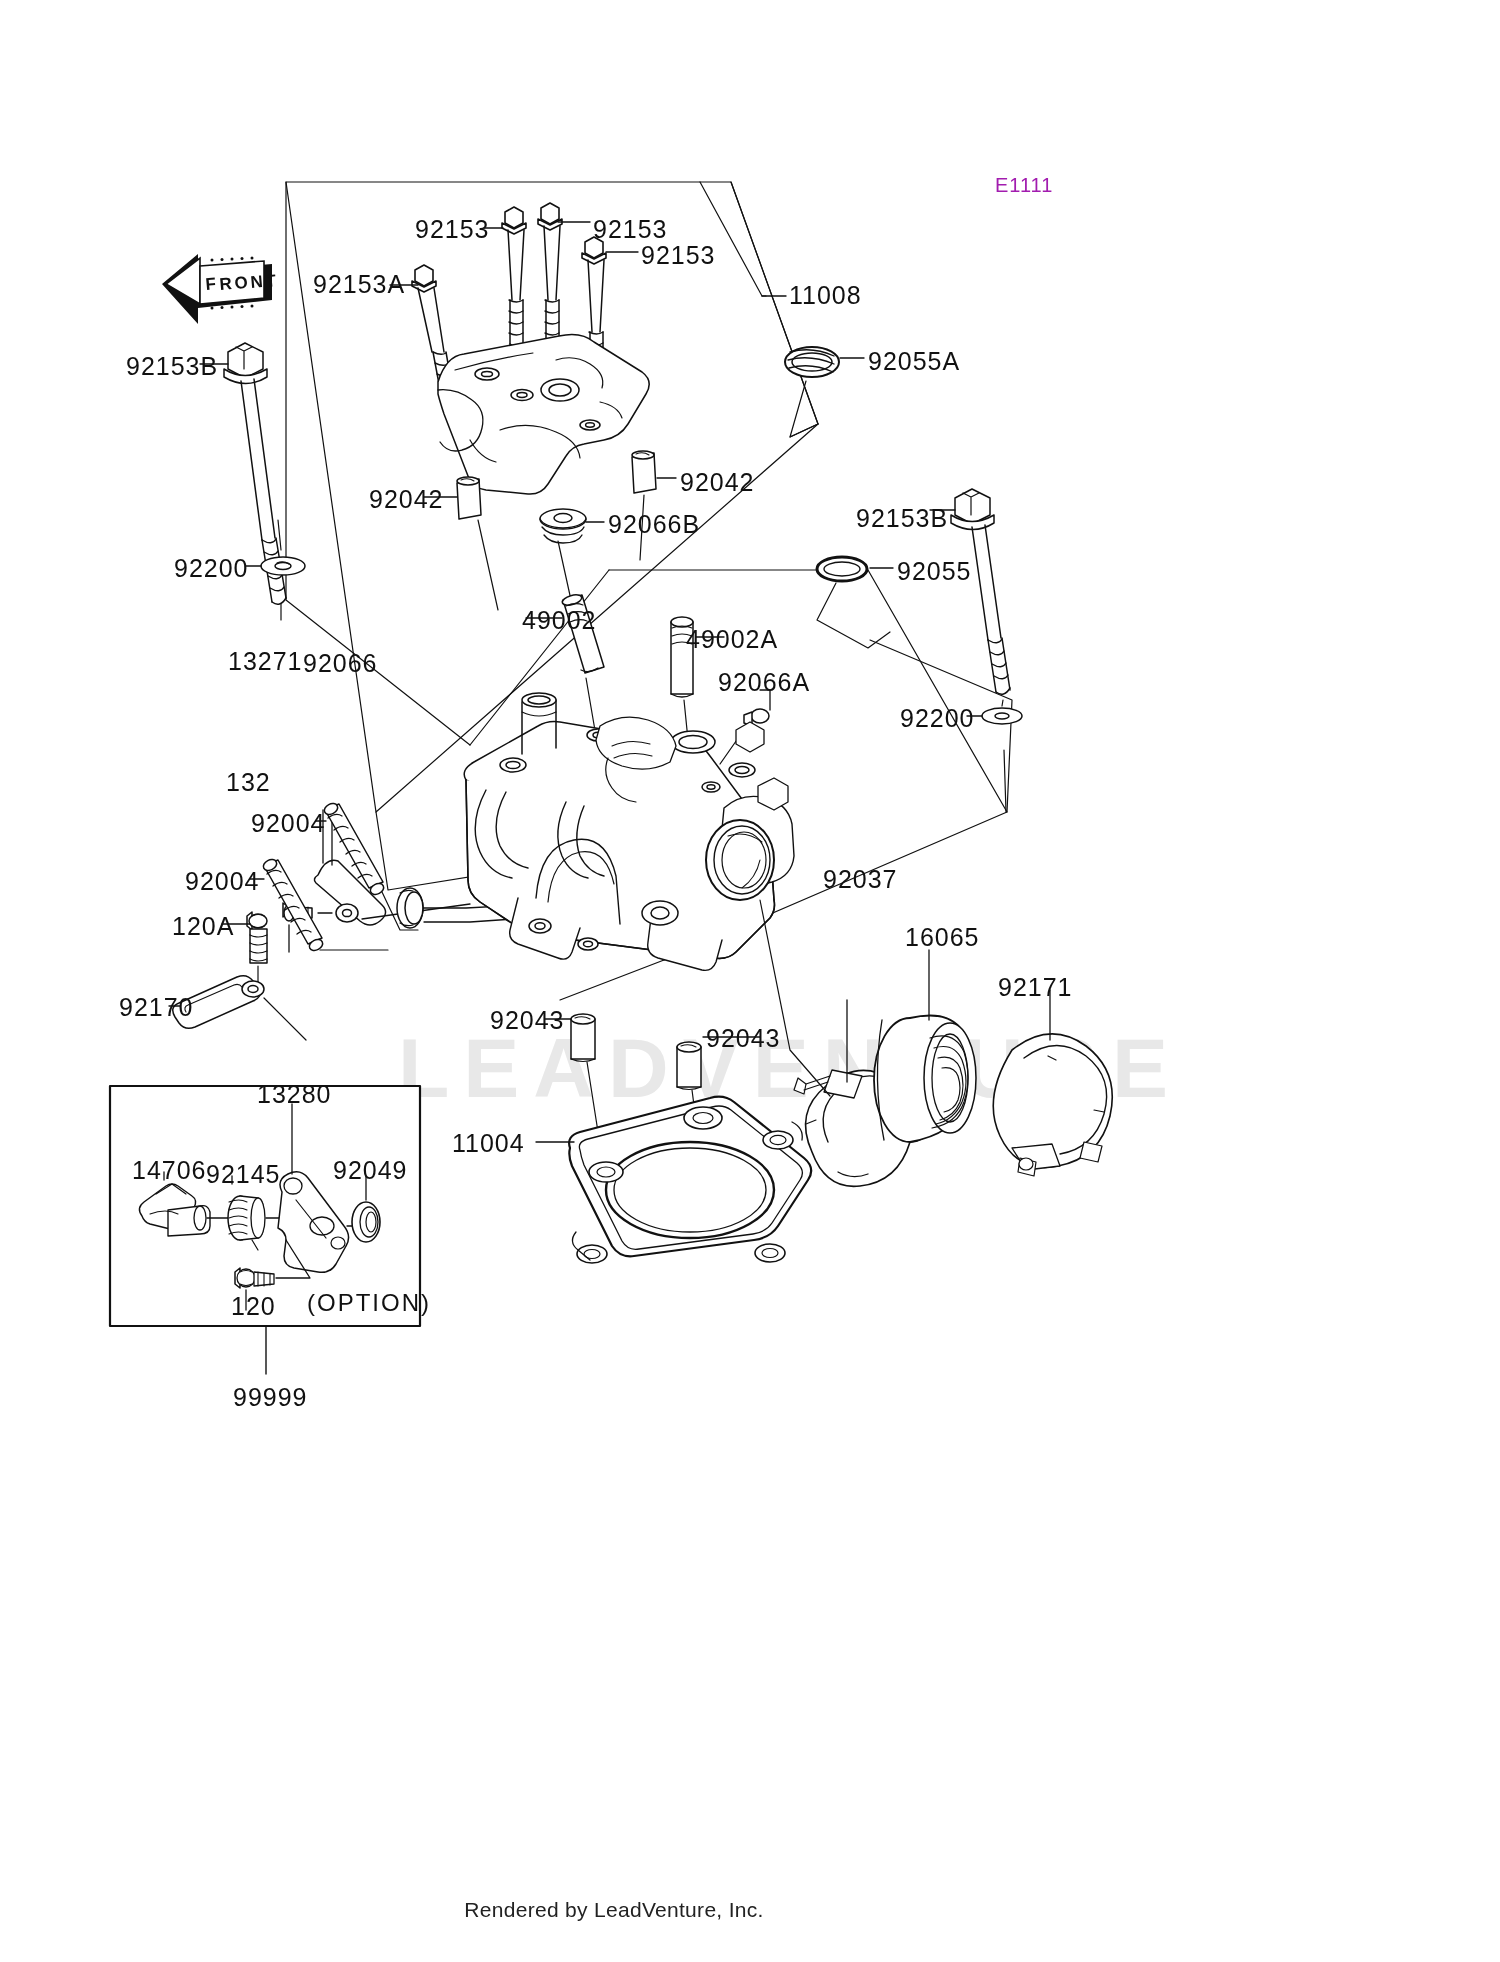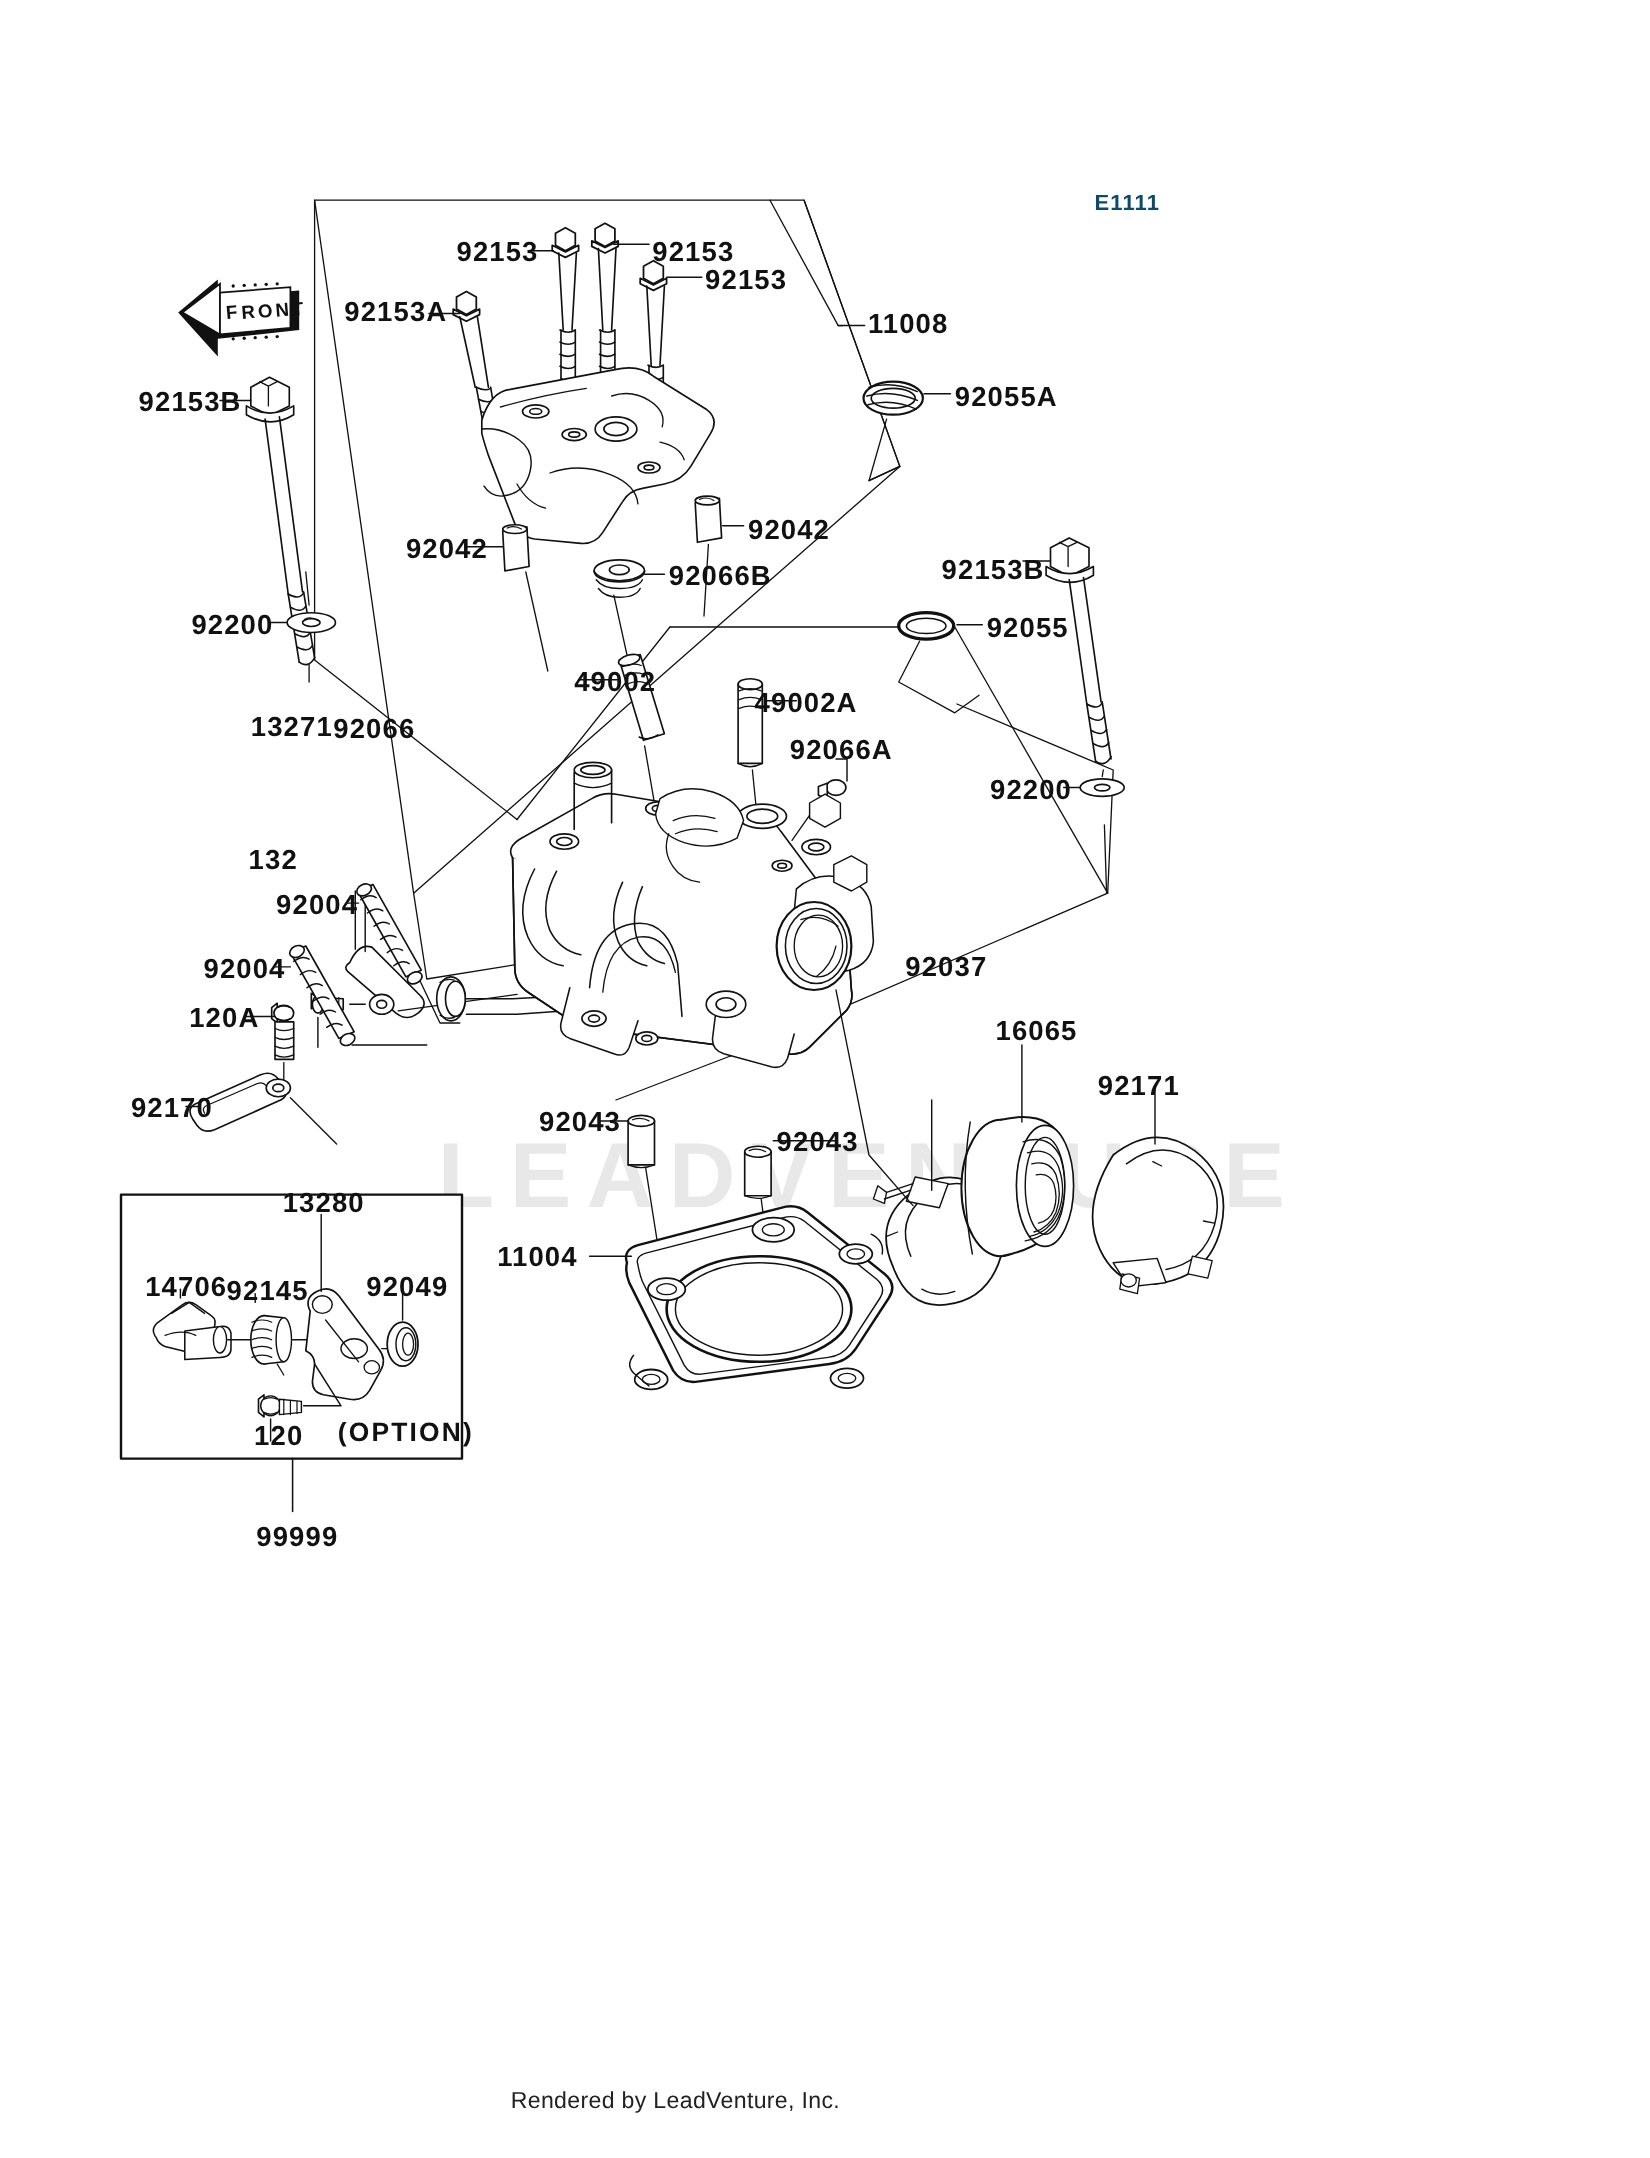--- a/index.html
+++ b/index.html
@@ -1,24 +1,24 @@
 <!DOCTYPE html>
 <html><head>
 <meta charset="utf-8">
 <style>
   html,body{margin:0;padding:0;background:#ffffff;}
   body{width:1500px;height:1962px;position:relative;
        font-family:"Liberation Sans","DejaVu Sans",sans-serif;
        -webkit-font-smoothing:antialiased;}
   #sheet{position:absolute;left:0;top:0;width:1500px;height:1962px;overflow:hidden;background:#fff;}
   svg#art{position:absolute;left:0;top:0;width:1500px;height:1962px;}
-  .lbl{position:absolute;font-weight:bold;color:#111;white-space:nowrap;
+  .lbl{position:absolute;font-weight:normal;color:#111;white-space:nowrap;
        letter-spacing:1px;font-size:25px;line-height:1;}
   .lbl.opt{font-size:24px;letter-spacing:2px;}
-  .code{position:absolute;font-weight:bold;font-size:20px;letter-spacing:1px;color:#0c4a6e;}
+  .code{position:absolute;font-weight:normal;font-size:20px;letter-spacing:1px;color:#a21caf;}
   .footer{position:absolute;left:0;top:1898px;width:1228px;text-align:center;
           font-size:21px;color:#222;letter-spacing:.3px;}
   .wm{position:absolute;color:#e8e8e8;font-weight:bold;font-size:84px;
       letter-spacing:14px;user-select:none;}
   .frontarrow{position:absolute;left:160px;top:246px;width:120px;height:86px;}
 </style>
 </head>
 <body>
 
 <div id="sheet">

